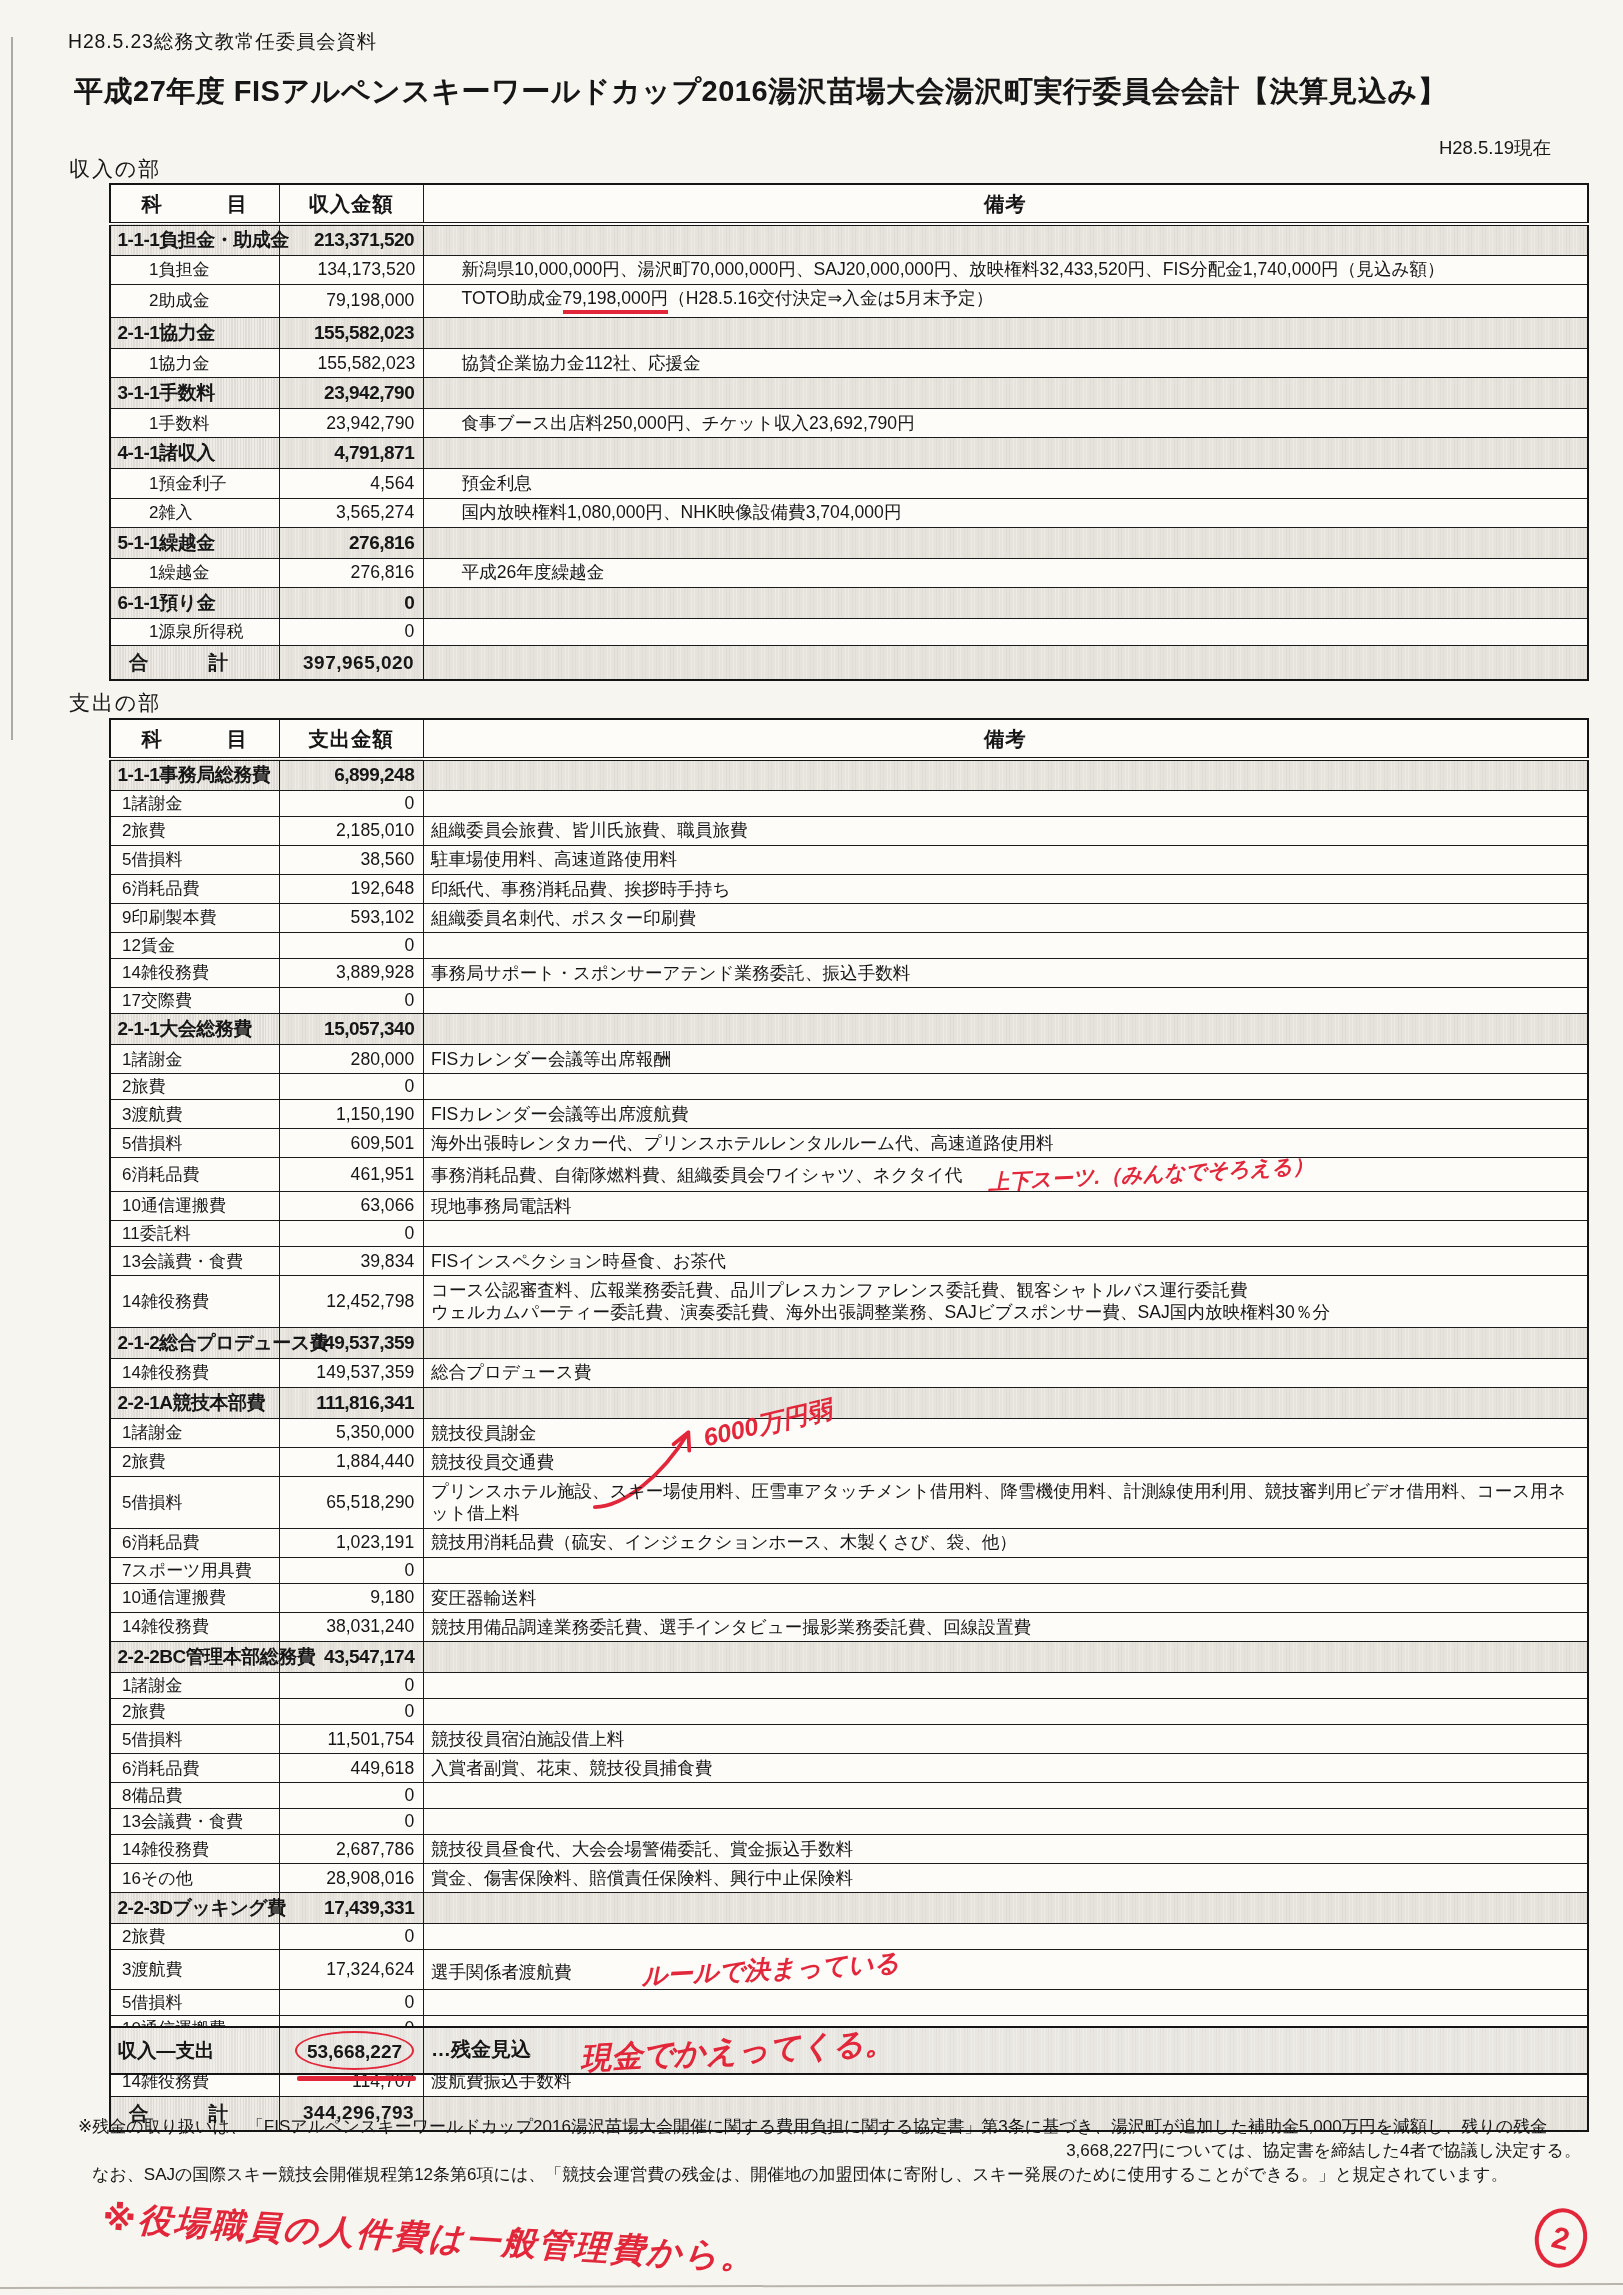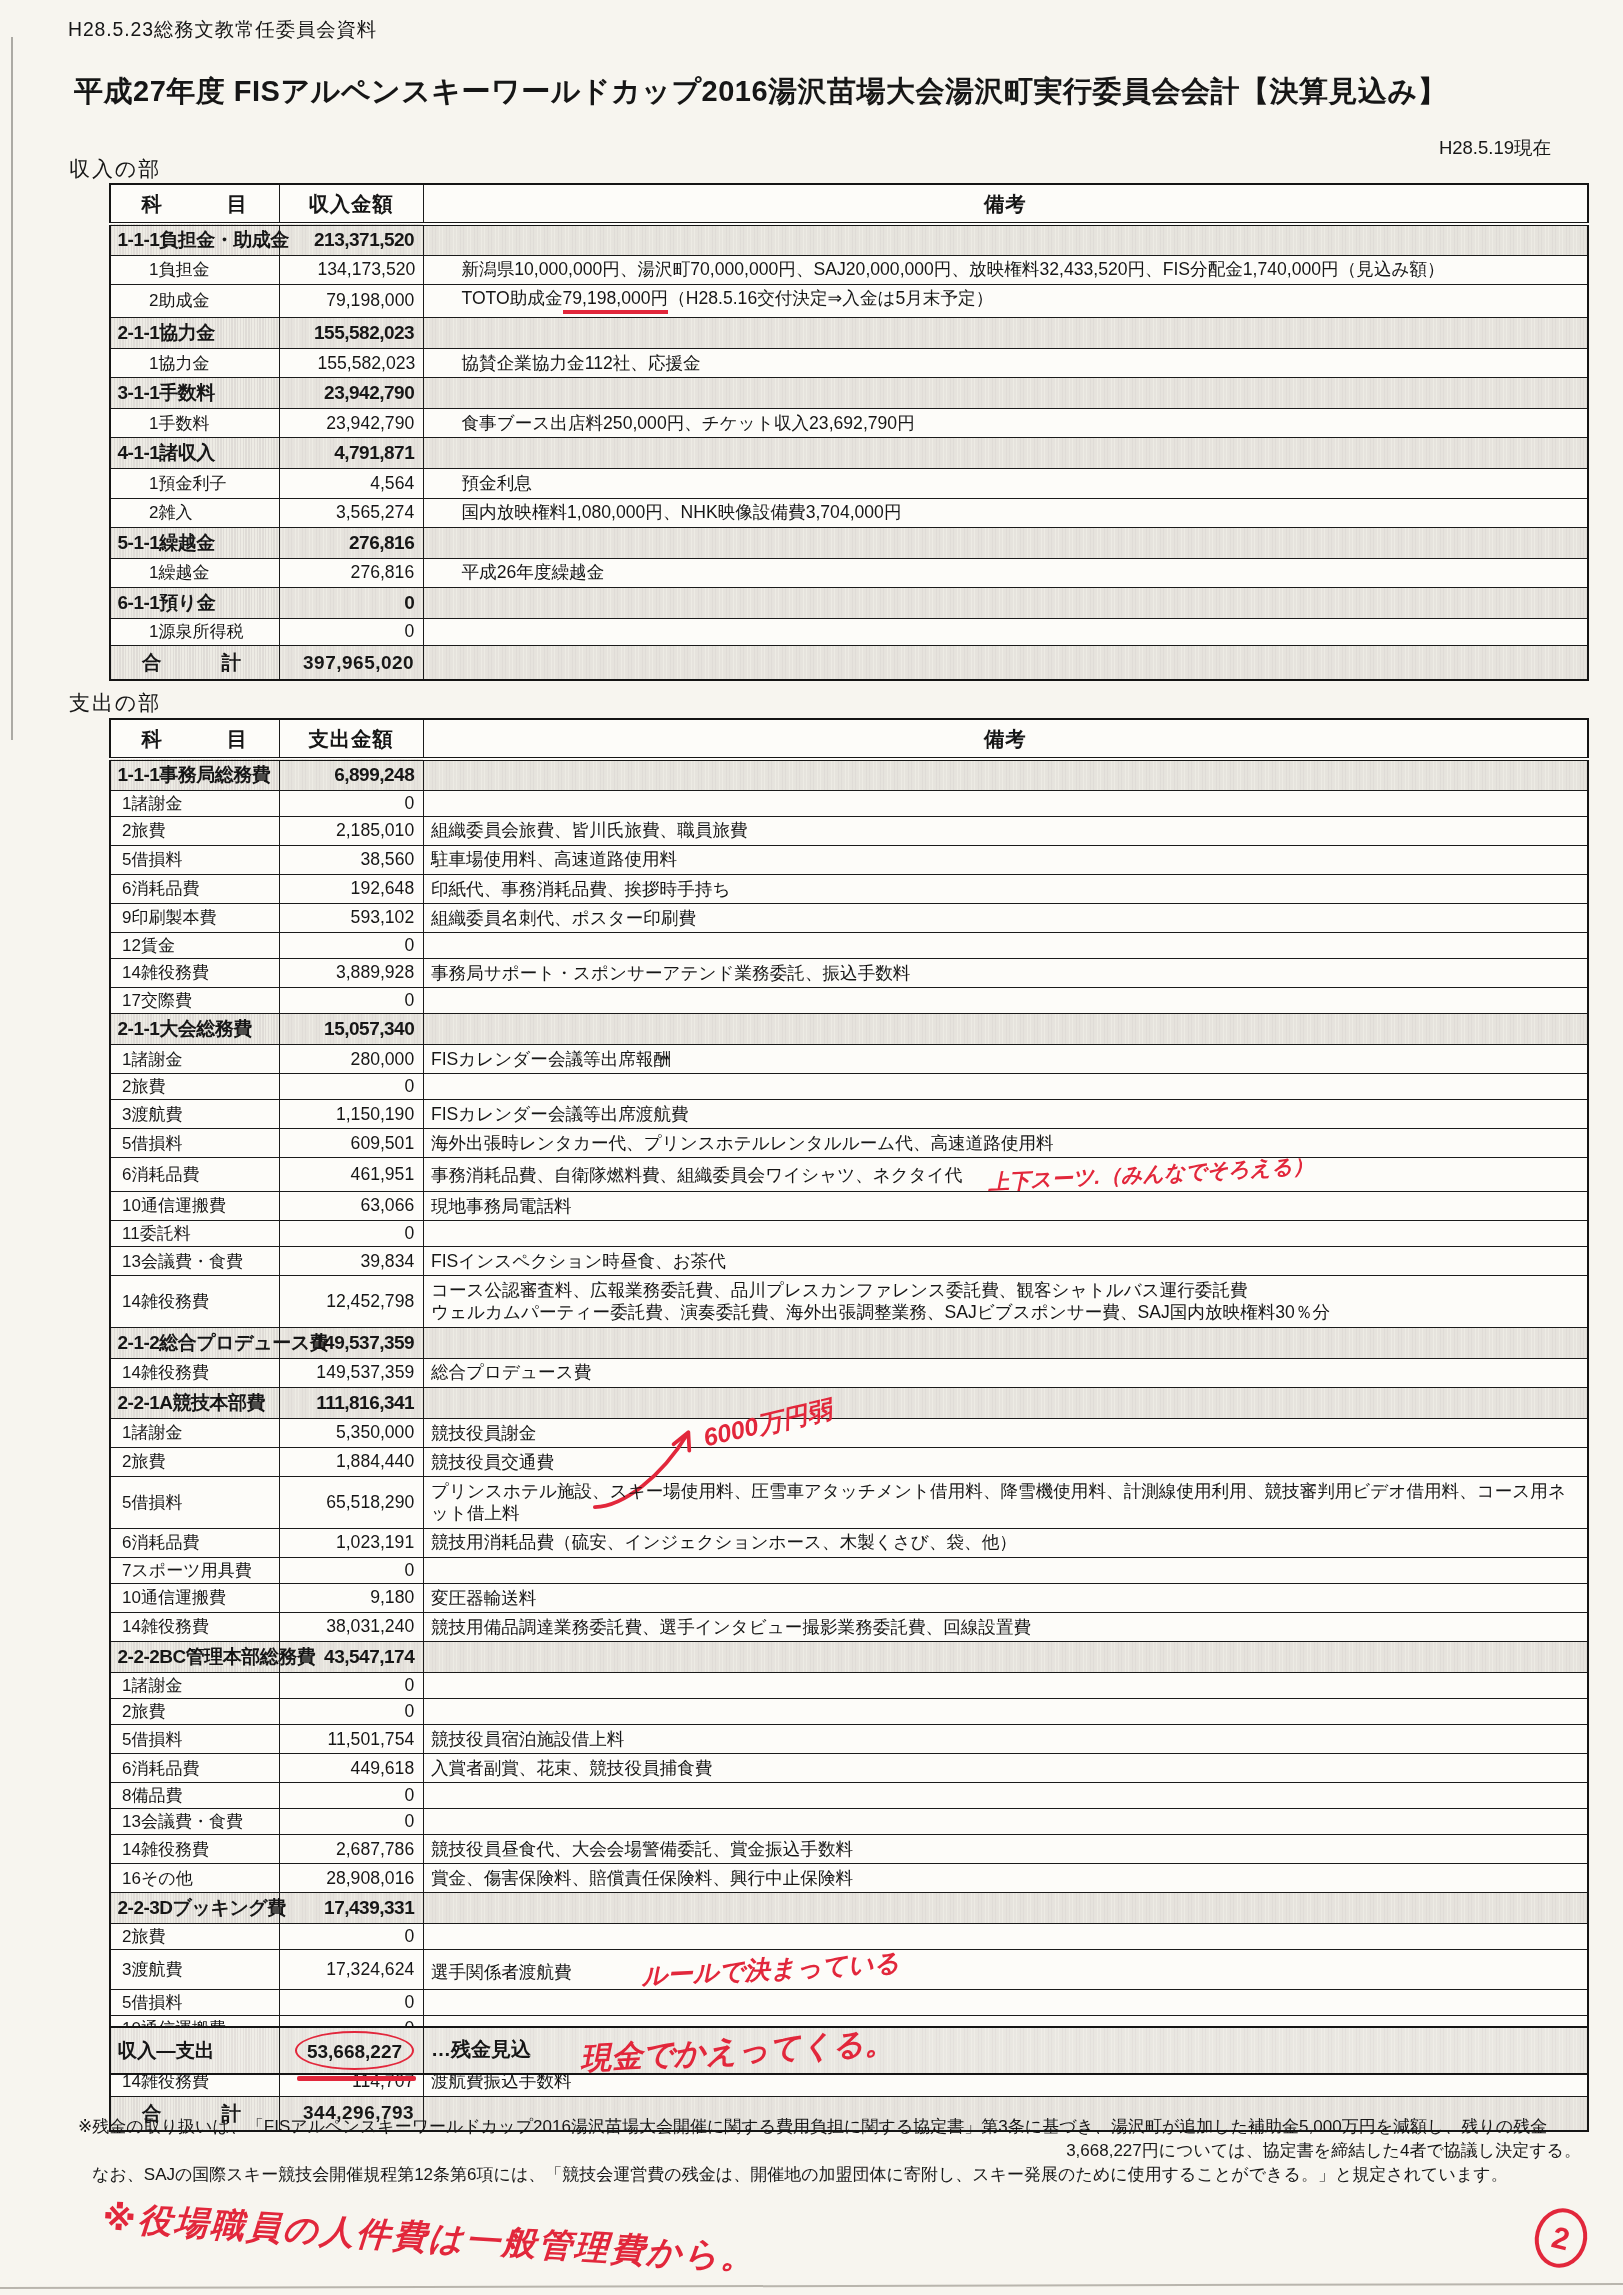--- a/index.html
+++ b/index.html
@@ -7,21 +7,21 @@
     width:1623px;height:2295px;position:relative;overflow:hidden;
     background:#f7f5ef;
     font-family:"Liberation Sans","DejaVu Sans",sans-serif;
     color:#161616;
   }
   
   .left-edge{position:absolute;left:11px;top:37px;width:2.3px;height:703px;background:#6f6c66;opacity:.55;}
   .bottom-edge{position:absolute;left:0;bottom:8.3px;width:1623px;height:1.9px;background:#b9b5ad;transform:rotate(-.15deg);}
 
   .abs{position:absolute;}
-  .top-note{left:68px;top:16px;font-size:19.4px;letter-spacing:0.9px;}
+  .top-note{left:68px;top:28px;font-size:19.4px;letter-spacing:0.9px;}
   .page-title{left:74px;top:72px;font-size:29px;font-weight:bold;letter-spacing:0.5px;}
   .as-of{top:135px;right:72px;font-size:18.5px;}
   .section-label{font-size:21px;letter-spacing:1.9px;}
   .income-label{left:69px;top:155px;}
   .expense-label{left:69px;top:689px;}
 
   table.doc-table{border-collapse:collapse;table-layout:fixed;width:1479px;background:#fdfcf9;}
   table.income{position:absolute;left:109px;top:183px;}
   table.expense{position:absolute;left:109px;top:718px;}
   table.balance{position:absolute;left:109px;top:2026px;}
@@ -38,21 +38,21 @@
   .income .t-item td{height:27px;padding-left:38px;}
   .t-group td,.t-total td{
     background:#edebe4;
     background-image:repeating-linear-gradient(90deg,rgba(176,166,168,.22) 0 1.4px,rgba(0,0,0,0) 1.4px 2.8px);
     font-weight:bold;
   }
   .t-group td{height:31px;font-size:19px;letter-spacing:-0.5px;}
   .t-total td{height:35px;font-size:19.4px;letter-spacing:0.5px;}
   .c-subject{padding-left:6.5px;white-space:nowrap;vertical-align:middle;}
   .t-item .c-subject{padding-left:11px;font-size:17px;}
-  .t-total .c-subject{padding-left:31px;}
+  .t-total .c-subject{padding-left:18px;}
   .c-amount{text-align:right;padding-right:8.3px;vertical-align:middle;font-size:18px;white-space:nowrap;}
   .t-group .c-amount,.t-total .c-amount{font-size:19px;}
   .c-remark{padding:2.8px 6.5px 2.8px 7.4px;font-size:17.6px;line-height:1.28;vertical-align:middle;position:relative;}
   .red-underline{display:inline-block;border-bottom:4.2px solid #e2273b;padding-bottom:0.5px;}
   .handnote{color:#e2273b;font-weight:bold;font-style:italic;white-space:nowrap;}
   .note-suits{display:inline-block;margin-left:25.4px;font-size:21px;transform:rotate(-3deg);}
   .note-rule{display:inline-block;margin-left:69px;font-size:25.4px;transform:rotate(-3deg);}
   .note-6000{position:absolute;left:278px;top:-12px;font-size:25px;transform:rotate(-13deg);}
   .note-arrow{position:absolute;left:167px;top:2.8px;pointer-events:none;}
 

